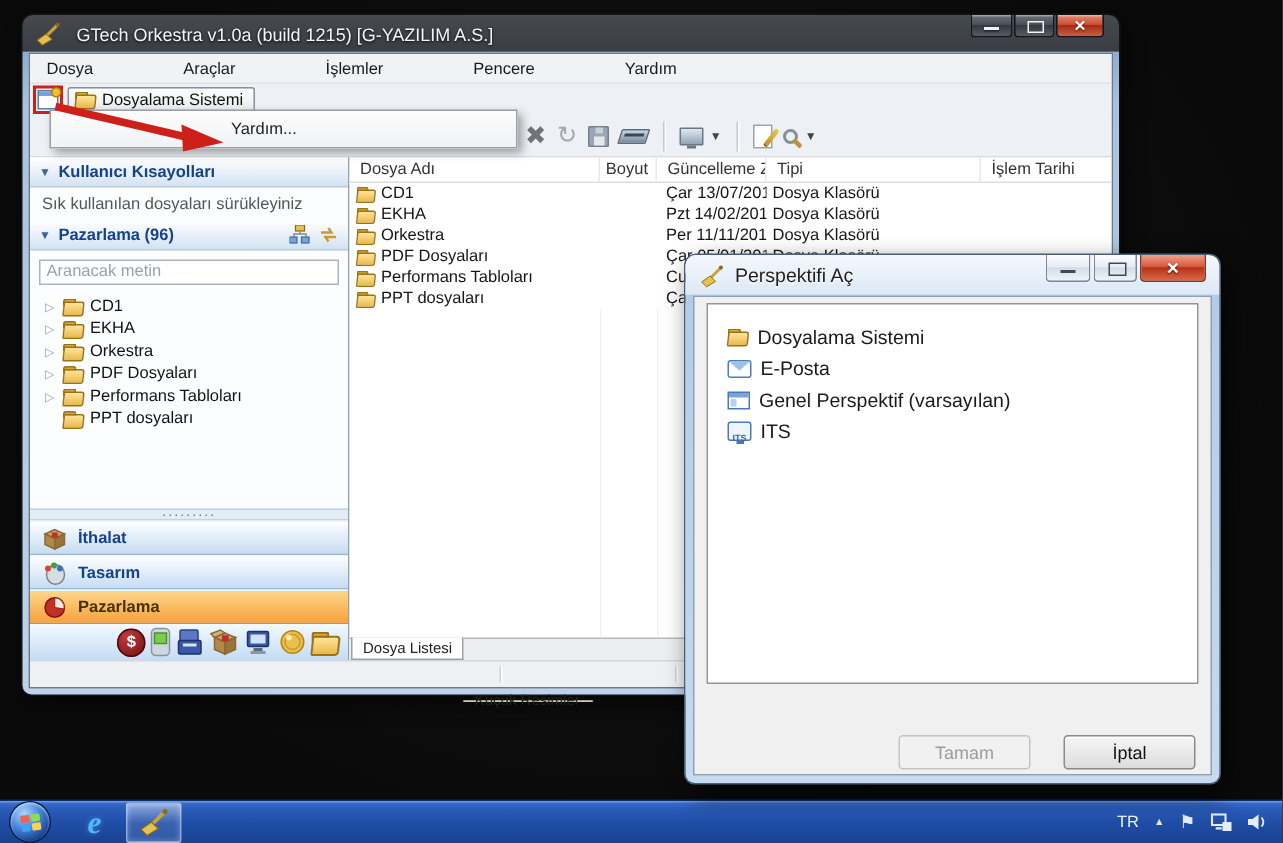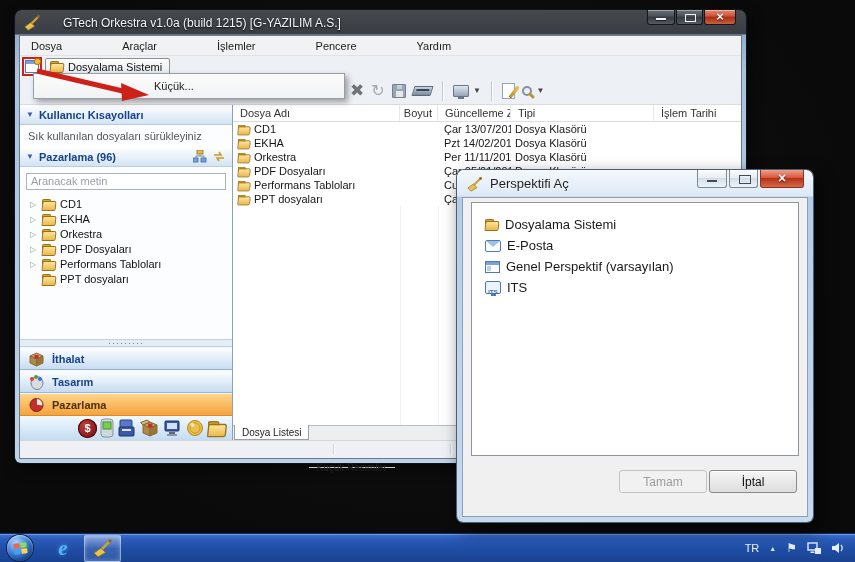--- a/index.html
+++ b/index.html
@@ -10,21 +10,21 @@
 
   
   .window { position:absolute; border-radius:7px 7px 6px 6px; }
 
   
   .main-win { left:15px; top:10px; width:731px; height:453px;
     background:linear-gradient(180deg,#46494e 0px,#3a3e44 24px,#8fadce 25px,#a9c2de 60px,#bdd3ea 100%);
     padding:25px 4px 4px 4px;
     box-shadow:0 0 0 1px #111418, 3px 5px 14px rgba(0,0,0,.65); }
   .titlebar { position:absolute; top:0; left:0; right:0; height:25px; display:flex; align-items:center; padding-left:9px; }
-  .title-text { color:#f2f5f9; font-size:12px; margin-left:22px; text-shadow:0 1px 2px #000; white-space:nowrap; }
+  .title-text { color:#f2f5f9; font-size:12px; margin-left:10px; text-shadow:0 1px 2px #000; white-space:nowrap; }
   .win-controls { position:absolute; top:0; right:10px; display:flex; }
   .win-btn { height:15px; border:1px solid #14181d; border-top:none; border-radius:0 0 3px 3px;
     background:linear-gradient(180deg,#6b7178 0%,#4a5057 45%,#34393f 50%,#555b62 100%);
     box-shadow:inset 0 1px 0 rgba(255,255,255,.35); margin-left:1px; position:relative; }
   .win-btn.min { width:28px; } .win-btn.max { width:27px; } 
   .win-btn.close { width:32px; background:linear-gradient(180deg,#e08a74 0%,#cc4f33 45%,#a52d14 50%,#c9603f 100%); }
   .win-btn.min::before { content:""; position:absolute; left:8px; right:8px; bottom:4px; height:2px; background:#f0f3f7; box-shadow:0 1px 1px #222; }
   .win-btn.max::before { content:""; position:absolute; left:8px; top:4px; width:9px; height:6px; border:1.5px solid #f0f3f7; }
   .win-btn.close::before { content:"×"; position:absolute; left:0; right:0; top:-1px; text-align:center; color:#fff; font-size:13px; font-weight:bold; text-shadow:0 1px 1px #500; }
 
@@ -145,21 +145,21 @@
   .dlg-listbox { position:absolute; left:8px; top:4px; width:328px; height:254px; background:#fff; border:1px solid #8d959e; padding-top:11px; }
   .dlg-item { height:21px; display:flex; align-items:center; gap:6px; padding-left:13px; font-size:13px; color:#1a1a1a; }
   .ico-mail { width:16px; height:12px; background:#fdfeff; border:1px solid #4a7ebb; border-radius:2px; position:relative; flex-shrink:0; }
   .ico-mail::before { content:""; position:absolute; left:0; top:0; width:0; height:0; border-left:7px solid transparent; border-right:7px solid transparent; border-top:6px solid #9cc2e8; }
   .ico-window { width:15px; height:12px; background:#fff; border:1px solid #4a78b8; position:relative; flex-shrink:0; }
   .ico-window::before { content:""; position:absolute; top:0; left:0; right:0; height:3px; background:#7aa4d8; }
   .ico-window::after { content:""; position:absolute; top:4px; left:1px; width:4px; height:5px; background:#b8d0ec; }
   .ico-monitor { width:16px; height:13px; border:1px solid #4a78b8; border-radius:2px; background:#eef4fc; position:relative; flex-shrink:0; text-align:center; }
   .ico-monitor::before { content:"ITS"; font-size:6px; font-weight:bold; color:#3a68a8; line-height:11px; letter-spacing:0; }
   .ico-monitor::after { content:""; position:absolute; left:5px; bottom:-3px; width:5px; height:2px; background:#4a78b8; }
-  .dlg-buttons { position:absolute; right:10px; bottom:23px; display:flex; gap:2px;justify-content:center; }
+  .dlg-buttons { position:absolute; right:10px; bottom:3px; display:flex; gap:22px;justify-content:center; }
   .dlg-push { width:88px; height:23px; font-size:12px; border-radius:3px; display:flex; align-items:center; justify-content:center;
     font-family:"Liberation Sans","DejaVu Sans",sans-serif; }
   .dlg-push.disabled { background:#f1f1f1; border:1px solid #c4c4c4; color:#9c9c9c; }
   .dlg-push.normal { background:linear-gradient(180deg,#f6f6f6,#dddddd); border:1px solid #8a8a8a; color:#111; box-shadow:inset 0 1px 0 #fff; }
 
   
   .taskbar { position:absolute; left:0; bottom:0; width:855px; height:29px;
     background:linear-gradient(180deg,#4273cf 0%,#2a5cba 18%,#1f4da5 55%,#1a4290 100%);
     border-top:1px solid #0c2d66; box-shadow:inset 0 1px 0 rgba(160,200,255,.45); display:flex; align-items:center; }
   .start-orb { width:26px; height:26px; border-radius:50%; margin-left:7px;
@@ -433,21 +433,21 @@
       </div>
 
       <div class="statusbar">
         <span class="sb-div" style="left:313px"></span>
         <span class="sb-div" style="left:430px"></span>
         <span class="sb-grip" style="left:434px">⋮⋮</span>
       </div>
     </div>
 
     <div class="dropdown">
-      <span class="dropdown-item">Küçük...</span>
+      <span class="dropdown-item">Yardım...</span>
     </div>
 
     <svg class="annot-arrow" width="140" height="38">
       <line x1="14" y1="3" x2="104" y2="24" stroke="#cc2018" stroke-width="5"></line>
       <polygon points="98,15 126,27 99,33" fill="#cc2018"></polygon>
     </svg>
   </div>
 
   <div class="window dialog-win">
     <div class="dlg-titlebar">

